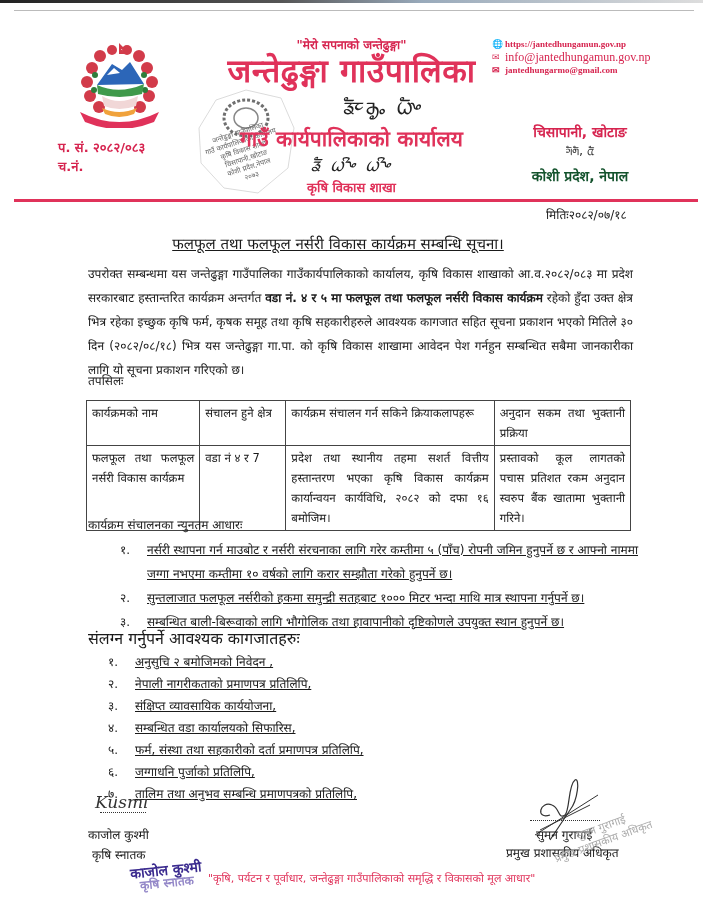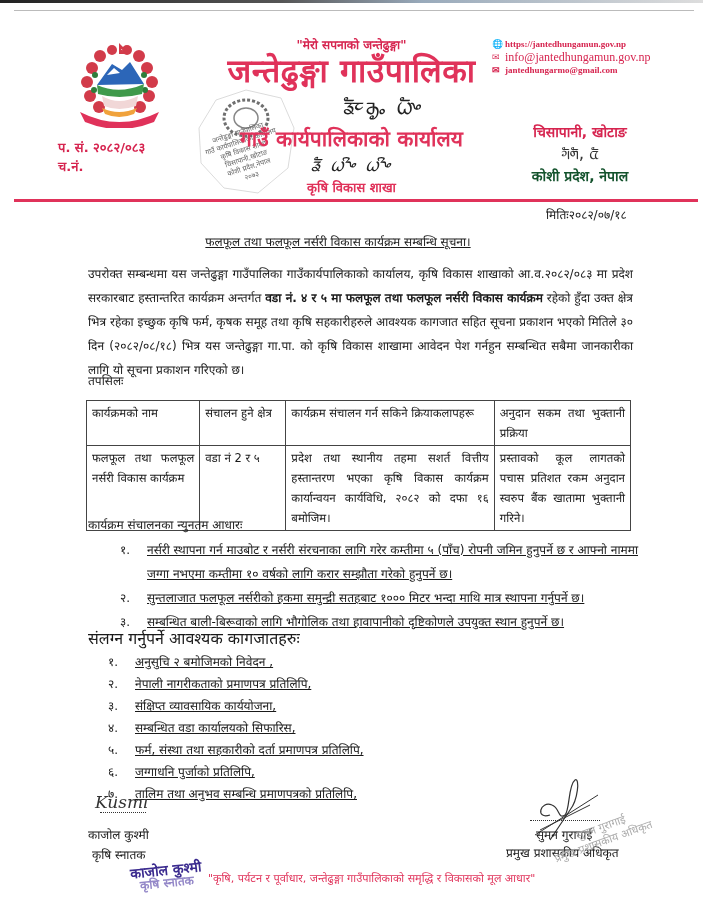--- a/index.html
+++ b/index.html
@@ -32,28 +32,28 @@
   .contacts { position: absolute; left: 492px; top: 38px; color: #d6244f; font-family: "Liberation Serif", serif; }
   .contact { display: flex; align-items: center; gap: 4px; line-height: 13px; }
   .contact .ic { font-size: 9px; width: 9px; display: inline-block; }
   .c-web { font-size: 9px; font-weight: bold; }
   .c-info { font-size: 12px; }
   .c-gmail { font-size: 9px; font-weight: bold; }
 
   
   .addr { position: absolute; left: 500px; width: 160px; text-align: center; font-family: "DejaVu Sans", sans-serif; margin-top: 6px; }
   .addr1 { top: 116px; color: #d6244f; font-weight: bold; font-size: 14px; }
-  .addr2 { top: 137px; color: #333; font-size: 17px; }
+  .addr2 { top: 137px; color: #333; font-size: 13px; }
   .addr3 { top: 160px; color: #14532d; font-weight: bold; font-size: 14px; }
 
   .redline { position: absolute; left: 14px; top: 199px; width: 684px; height: 3px; background: #e0325a; }
 
   
   .date { position: absolute; left: 546px; top: 206px; font-size: 12px; font-family: "DejaVu Sans", sans-serif; }
-  .subject { position: absolute; left: 0; width: 676px; top: 233px; text-align: center; font-size: 12px; font-family: "DejaVu Sans", sans-serif; }
+  .subject { position: absolute; left: 0; width: 676px; top: 233px; text-align: center; font-size: 15px; font-family: "DejaVu Sans", sans-serif; }
   .subject span { text-decoration: underline; }
   .para { position: absolute; left: 88px; top: 262px; width: 545px; font-size: 12px; line-height: 24px; text-align: justify; font-family: "DejaVu Sans", sans-serif; }
   .para b { font-weight: bold; }
   .tapasil { position: absolute; left: 88px; top: 372px; font-size: 12px; font-family: "DejaVu Sans", sans-serif; }
 
   table.grid { position: absolute; left: 86px; top: 400px; width: 545px; border-collapse: collapse; font-size: 11.5px; font-family: "DejaVu Sans", sans-serif; }
   table.grid td { border: 1px solid #444; vertical-align: top; padding: 2px 5px; line-height: 20px; }
   table.grid td.j { text-align: justify; }
   .c1 { width: 102px; } .c2 { width: 75px; } .c3 { width: 197px; } .c4 { width: 125px; }
 
@@ -171,21 +171,21 @@
 <table class="grid">
   <tbody>
       <tr>
     <td class="c1">कार्यक्रमको नाम</td>
     <td class="c2">संचालन हुने क्षेत्र</td>
     <td class="c3">कार्यक्रम संचालन गर्न सकिने क्रियाकलापहरू</td>
     <td class="c4 j">अनुदान सकम तथा भुक्तानी प्रक्रिया</td>
   </tr>
   <tr>
     <td class="j">फलफूल तथा फलफूल नर्सरी विकास कार्यक्रम</td>
-    <td>वडा नं 2 र ५</td>
+    <td>वडा नं ४ र 7</td>
     <td class="j">प्रदेश तथा स्थानीय तहमा सशर्त वित्तीय हस्तान्तरण भएका कृषि विकास कार्यक्रम कार्यान्वयन कार्यविधि, २०८२ को दफा १६ बमोजिम।</td>
     <td class="j">प्रस्तावको कूल लागतको पचास प्रतिशत रकम अनुदान स्वरुप बैंक खातामा भुक्तानी गरिने।</td>
   </tr>
 </tbody>
   </table>
 
 <div class="minhead">कार्यक्रम संचालनका न्युनतम आधारः</div>
 <div class="criteria">
   <div class="li">
       <span class="num">१.</span>

